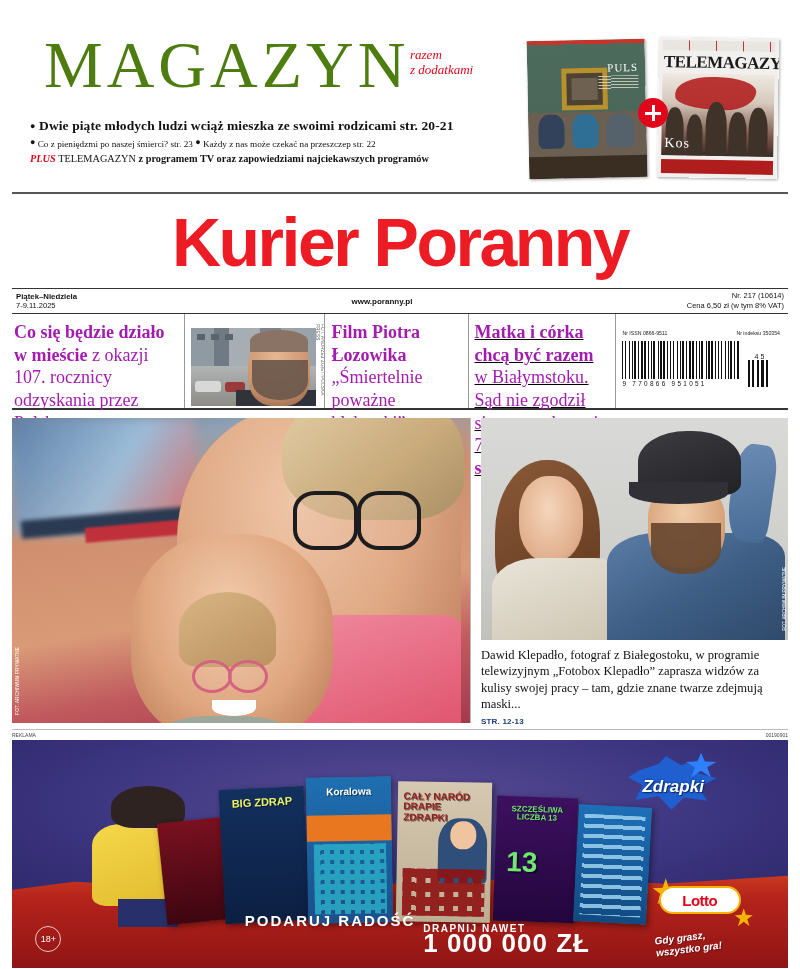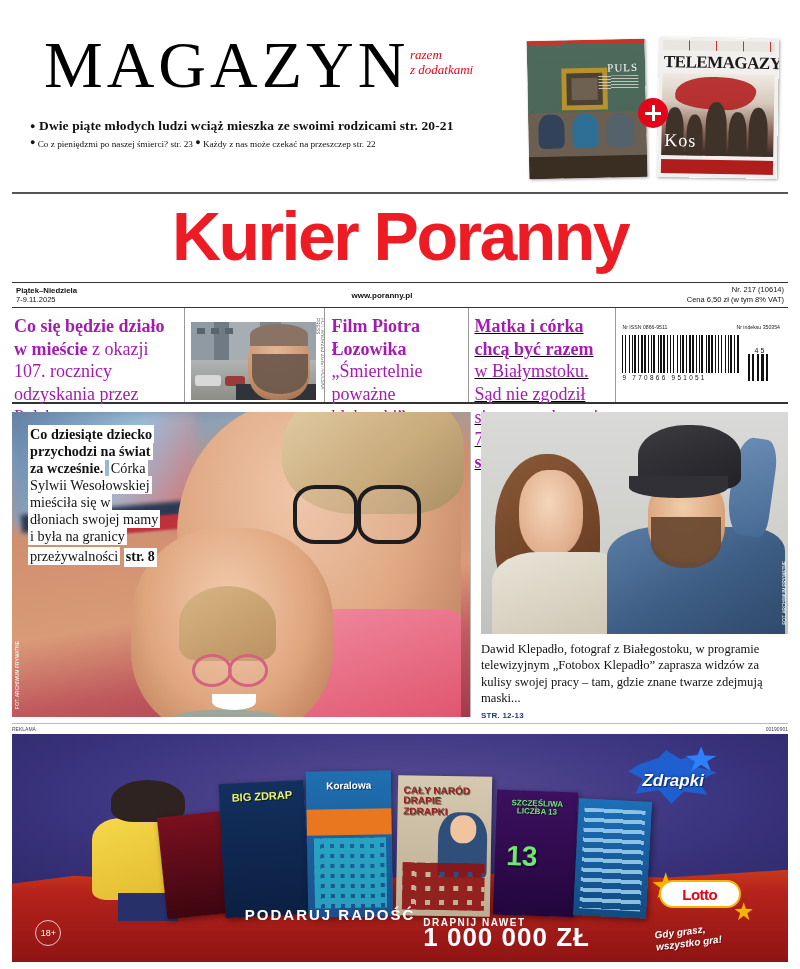--- a/index.html
+++ b/index.html
@@ -15,21 +15,21 @@
   .promo {
     position: relative;
     height: 188px;
     padding: 14px 14px 0 14px;
   }
   .magazyn-word {
     font-family: "Liberation Serif", serif;
     font-size: 66px;
     letter-spacing: 4px;
     line-height: 0.95;
-    color: #000000;
+    color: #4d7c0f;
     font-weight: 400;
     position: absolute;
     left: 44px; top: 34px;
   }
   .magazyn-sub {
     position: absolute;
     left: 410px; top: 48px;
     color: #e2061a;
     font-style: italic;
     font-size: 13px;
@@ -73,21 +73,21 @@
   .c-tele-bg{width:100%;height:100%;background:#f2f0ee;position:relative;}
   .c-tele-top{position:absolute;top:3px;left:4px;right:4px;height:10px;
     background:repeating-linear-gradient(90deg,#e9e6e2 0 26px,#c8342a 26px 27px);}
   .c-tele-logo{position:absolute;top:15px;left:5px;right:5px;text-align:center;
     font-size:17px;font-weight:bold;color:#1a1a1a;letter-spacing:-0.5px;font-family:"Liberation Serif",serif;}
   .c-tele-photo{position:absolute;top:36px;left:4px;right:4px;bottom:22px;
     background:linear-gradient(180deg,#efe9e2 0%,#d6c8bb 35%,#7d5a4e 75%,#3a2a26 100%);overflow:hidden;}
   .c-tele-splat{position:absolute;left:12%;top:4%;width:72%;height:40%;background:#b01d1d;
     border-radius:48% 52% 40% 60%/55% 45% 60% 40%;opacity:.88;}
   .tfig{position:absolute;bottom:0;background:#3f3228;border-radius:45% 45% 0 0;}
-  .c-tele-kos{position:absolute;left:7px;bottom:26px;color:#fff;font-size:18px;font-family:"Liberation Serif",serif;letter-spacing:1px;}
+  .c-tele-kos{position:absolute;left:7px;bottom:26px;color:#fff;font-size:14px;font-family:"Liberation Serif",serif;letter-spacing:1px;}
   .c-tele-foot{position:absolute;left:4px;right:4px;bottom:4px;height:14px;background:#b01d1d;}
   .plus-circle{
     position:absolute;left:126px;top:60px;width:30px;height:30px;border-radius:50%;
     background:#e2061a;z-index:5;
   }
   .plus-circle::before,.plus-circle::after{
     content:"";position:absolute;background:#fff;
   }
   .plus-circle::before{left:7px;top:13.5px;width:16px;height:3px;}
   .plus-circle::after{left:13.5px;top:7px;width:3px;height:16px;}
@@ -95,21 +95,21 @@
   
   .rule-top { height:2px; background:#555; margin: 4px 12px 0 12px; }
   .masthead {
     text-align:center;
     font-family:"Liberation Sans", sans-serif;
     font-weight:bold;
     font-size:68px;
     color:#ed1c24;
     letter-spacing:-2.5px;
     line-height:1;
-    padding: 8px 0 8px 0;
+    padding: 14px 0 8px 0;
   }
   .dateline {
     border-top:1.5px solid #333; border-bottom:1.5px solid #333;
     margin: 4px 12px 0 12px;
     height: 26px;
     display:flex; align-items:center; justify-content:space-between;
     font-family:"Liberation Sans", sans-serif;
     font-size:7.5px; color:#111;
     padding: 0 4px;
   }
@@ -336,20 +336,25 @@
       <div class="pl1">
         <span class="bullet">●</span>
         <span>Dwie piąte młodych ludzi wciąż mieszka ze swoimi rodzicami str. 20-21</span>
       </div>
       <div class="pl2">
         <span class="bullet">●</span>
         <span>Co z pieniędzmi po naszej śmierci? str. 23</span>
         <span class="bullet">●</span>
         <span>Każdy z nas może czekać na przeszczep str. 22</span>
       </div>
+      <div class="pl3">
+        <span class="plus">PLUS</span>
+        <span>TELEMAGAZYN</span>
+        <b>z programem TV oraz zapowiedziami najciekawszych programów</b>
+      </div>
     </div>
 
     <div class="covers">
       <div class="cover cover-puls">
         <div class="c-puls-bg">
           <div class="c-puls-frame"></div>
           <div class="c-puls-title">PULS</div>
           <div class="c-puls-sub"></div>
           <div class="c-puls-sofa"></div>
           <div class="c-puls-p cp1"></div>
@@ -458,25 +463,20 @@
           <div class="w-glass"></div>
           <div class="w-shirt"></div>
         </div>
         <div class="girl">
           <div class="g-hair"></div>
           <div class="g-glass"></div>
           <div class="g-smile"></div>
           <div class="g-shirt"></div>
         </div>
       </div>
-      <div class="lead-headline">
-        <span class="hl-bold">Co dziesiąte dziecko przychodzi na świat za wcześnie.</span>
-        <span>Córka Sylwii Wesołowskiej mieściła się w dłoniach swojej mamy i była na granicy przeżywalności</span>
-        <span class="lead-str">str. 8</span>
-      </div>
       <div class="lead-cred">FOT. ARCHIWUM PRYWATNE</div>
     </div>
 
     <div class="lead-right">
       <div class="lr-photo">
         <div class="lr-woman">
           <div class="lrw-hair"></div>
           <div class="lrw-face"></div>
           <div class="lrw-body"></div>
         </div>

